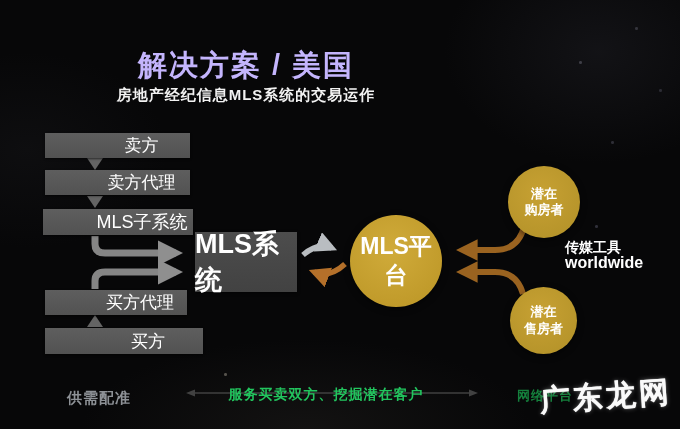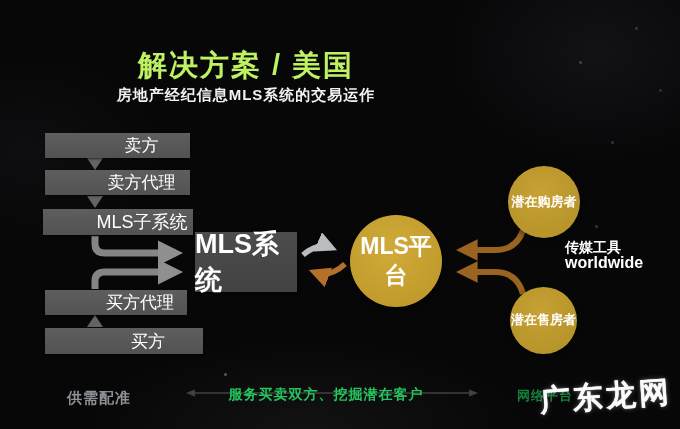--- a/index.html
+++ b/index.html
@@ -10,21 +10,21 @@
       radial-gradient(300px 120px at 45% 100%, rgba(34,32,30,.45), transparent 75%),
       radial-gradient(200px 140px at 4% 35%, rgba(30,30,34,.30), transparent 70%),
       #070708;
     font-family:"Liberation Sans","DejaVu Sans",sans-serif;
     color:#fff;
   }
   .abs{position:absolute;}
   
   .title{
     left:0;top:46px;width:492px;text-align:center;
-    font-size:29px;font-weight:700;letter-spacing:2px;color:#bef264;
+    font-size:29px;font-weight:700;letter-spacing:2px;color:#c4b5fd;
   }
   .subtitle{
     left:0;top:86px;width:492px;text-align:center;
     font-size:15px;font-weight:700;letter-spacing:1px;color:#f2f2f2;
   }
   
   .gbox{
     background:linear-gradient(180deg,#5e5e5e,#525252);
     display:flex;align-items:center;justify-content:center;
     font-weight:400;font-size:17px;color:#fff;
@@ -39,21 +39,21 @@
   .box-system{
     left:195px;top:232px;width:102px;height:60px;
     background:linear-gradient(180deg,#4d4d4d,#424242);
     display:flex;align-items:center;justify-content:center;
     font-weight:700;font-size:27px;color:#fff;
     box-shadow:0 1px 3px rgba(0,0,0,.6);
   }
   
   .gcircle{
     border-radius:50%;
-    display:flex;flex-direction:row;align-items:center;justify-content:center;
+    display:flex;flex-direction:column;align-items:center;justify-content:center;
     font-weight:700;color:#fff;text-align:center;line-height:1.25;
     box-shadow:0 2px 6px rgba(0,0,0,.55);
   }
   .circle-platform{
     left:350px;top:215px;width:92px;height:92px;
     background:radial-gradient(circle at 45% 38%,#d0ab3a,#c09a2a 75%);
     font-size:23px;
   }
   .circle-pbuyers{
     left:508px;top:166px;width:72px;height:72px;

